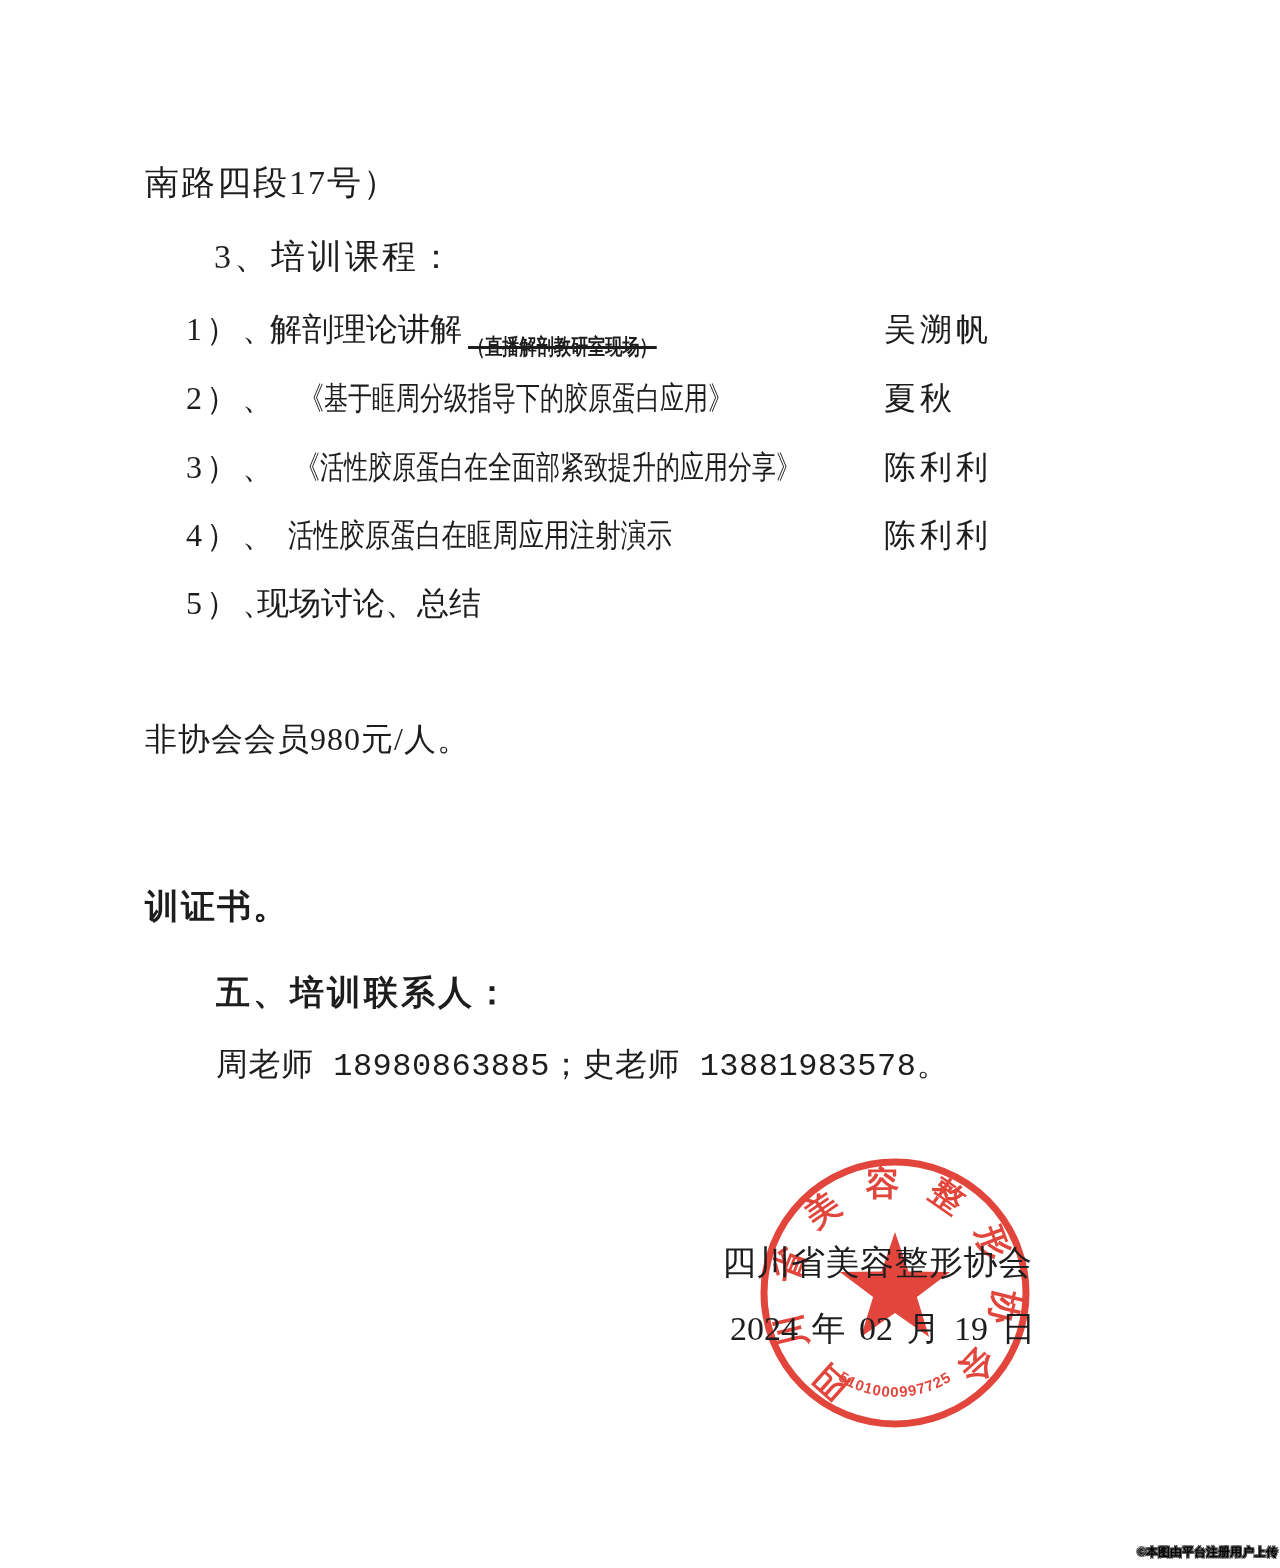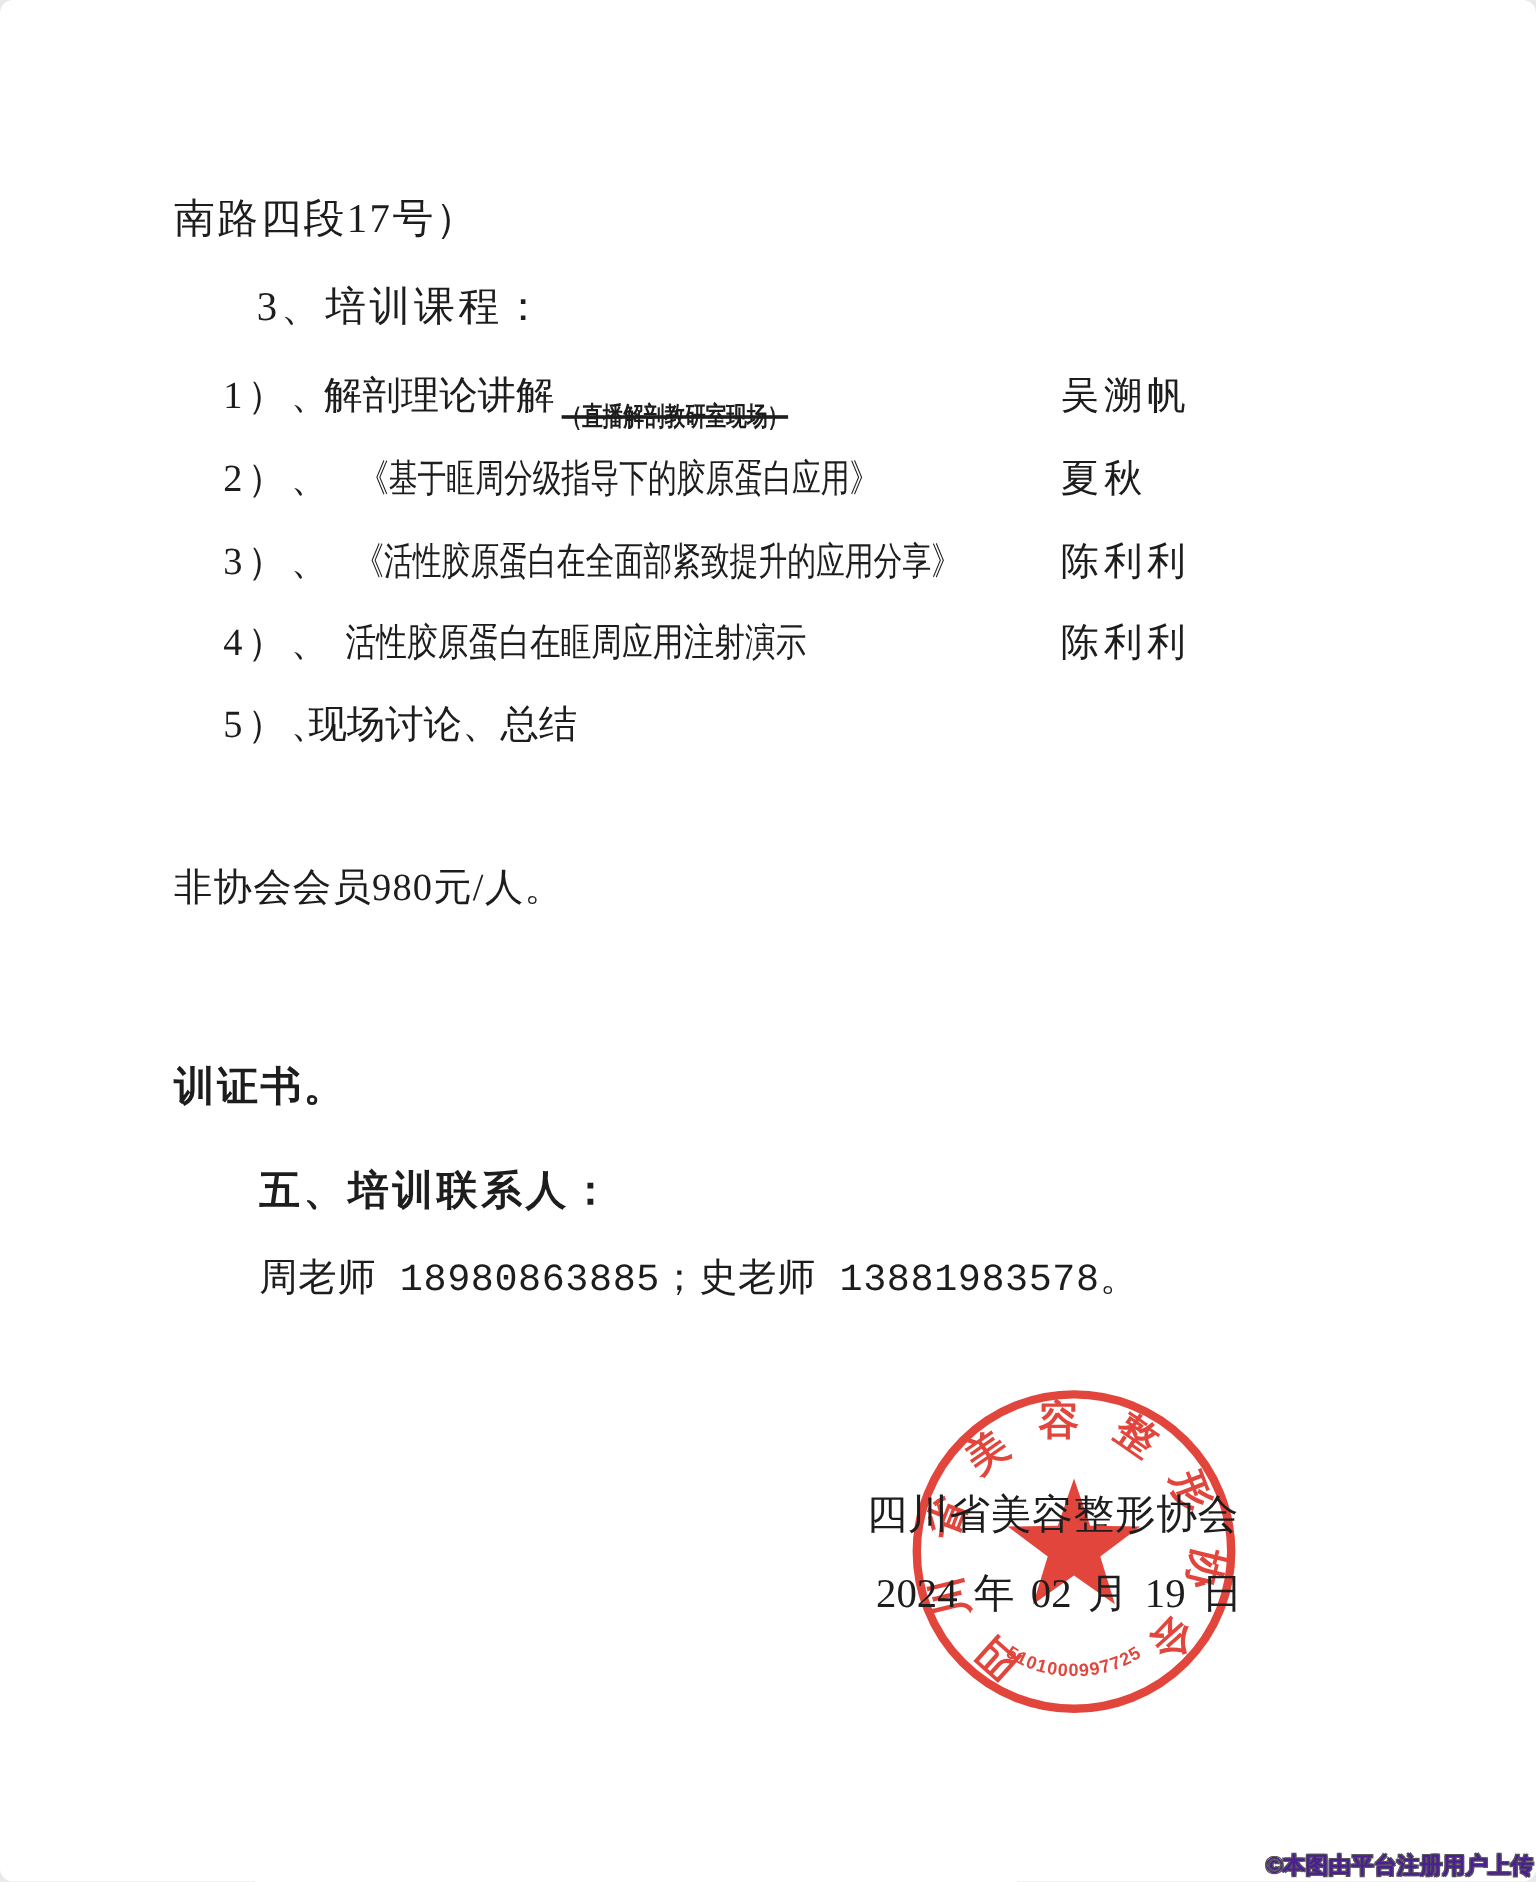--- a/index.html
+++ b/index.html
@@ -4,21 +4,20 @@
 <style>
   html,body{margin:0;padding:0;background:#e9e9e9;}
   .page{
     position:relative;
     width:1280px;height:1568px;
     margin:0 auto;
     background:#ffffff;
     overflow:hidden;
     font-family:"Liberation Serif","DejaVu Serif",serif;
     color:#1d1d1d;
-    border-radius:11px;
   }
   .t{position:absolute;white-space:nowrap;line-height:1;}
   .f32{font-size:32px;}
   .f34{font-size:34px;}
   .b{font-weight:700;}
   
   .cx75{display:inline-block;transform:scaleX(.75);transform-origin:0 60%;}
   .cx78{display:inline-block;transform:scaleX(.78);transform-origin:0 60%;}
   .cx80{display:inline-block;transform:scaleX(.80);transform-origin:0 60%;}
   .strike{text-decoration:line-through;text-decoration-thickness:3px;}
@@ -48,21 +47,21 @@
   #sig-org{left:722px;top:1246px;letter-spacing:0.5px;z-index:3;}
   #sig-date{left:730px;top:1312px;word-spacing:5px;z-index:3;}
 
   #stamp{position:absolute;left:745px;top:1143px;width:300px;height:300px;z-index:2;opacity:.93;}
   #stamp .ring-text{font-family:"Liberation Serif","DejaVu Serif",serif;font-size:34px;font-weight:700;letter-spacing:25px;}
   #stamp .serial-text{font-family:"Liberation Sans","DejaVu Sans",sans-serif;font-size:15px;font-weight:700;letter-spacing:1px;}
 
   #watermark{
     right:2px;top:1546px;
     font-family:"Liberation Sans","DejaVu Sans",sans-serif;
-    font-size:19px;font-weight:700;color:#4c1d95;
+    font-size:12px;font-weight:700;color:#000000;
     text-shadow:-1px -1px 0 #555,1px -1px 0 #555,-1px 1px 0 #555,1px 1px 0 #555;
   }
 </style>
 </head>
 <body>
 
 <div class="page">
 
   <div class="t f34" id="address">南路四段17号）</div>
 

